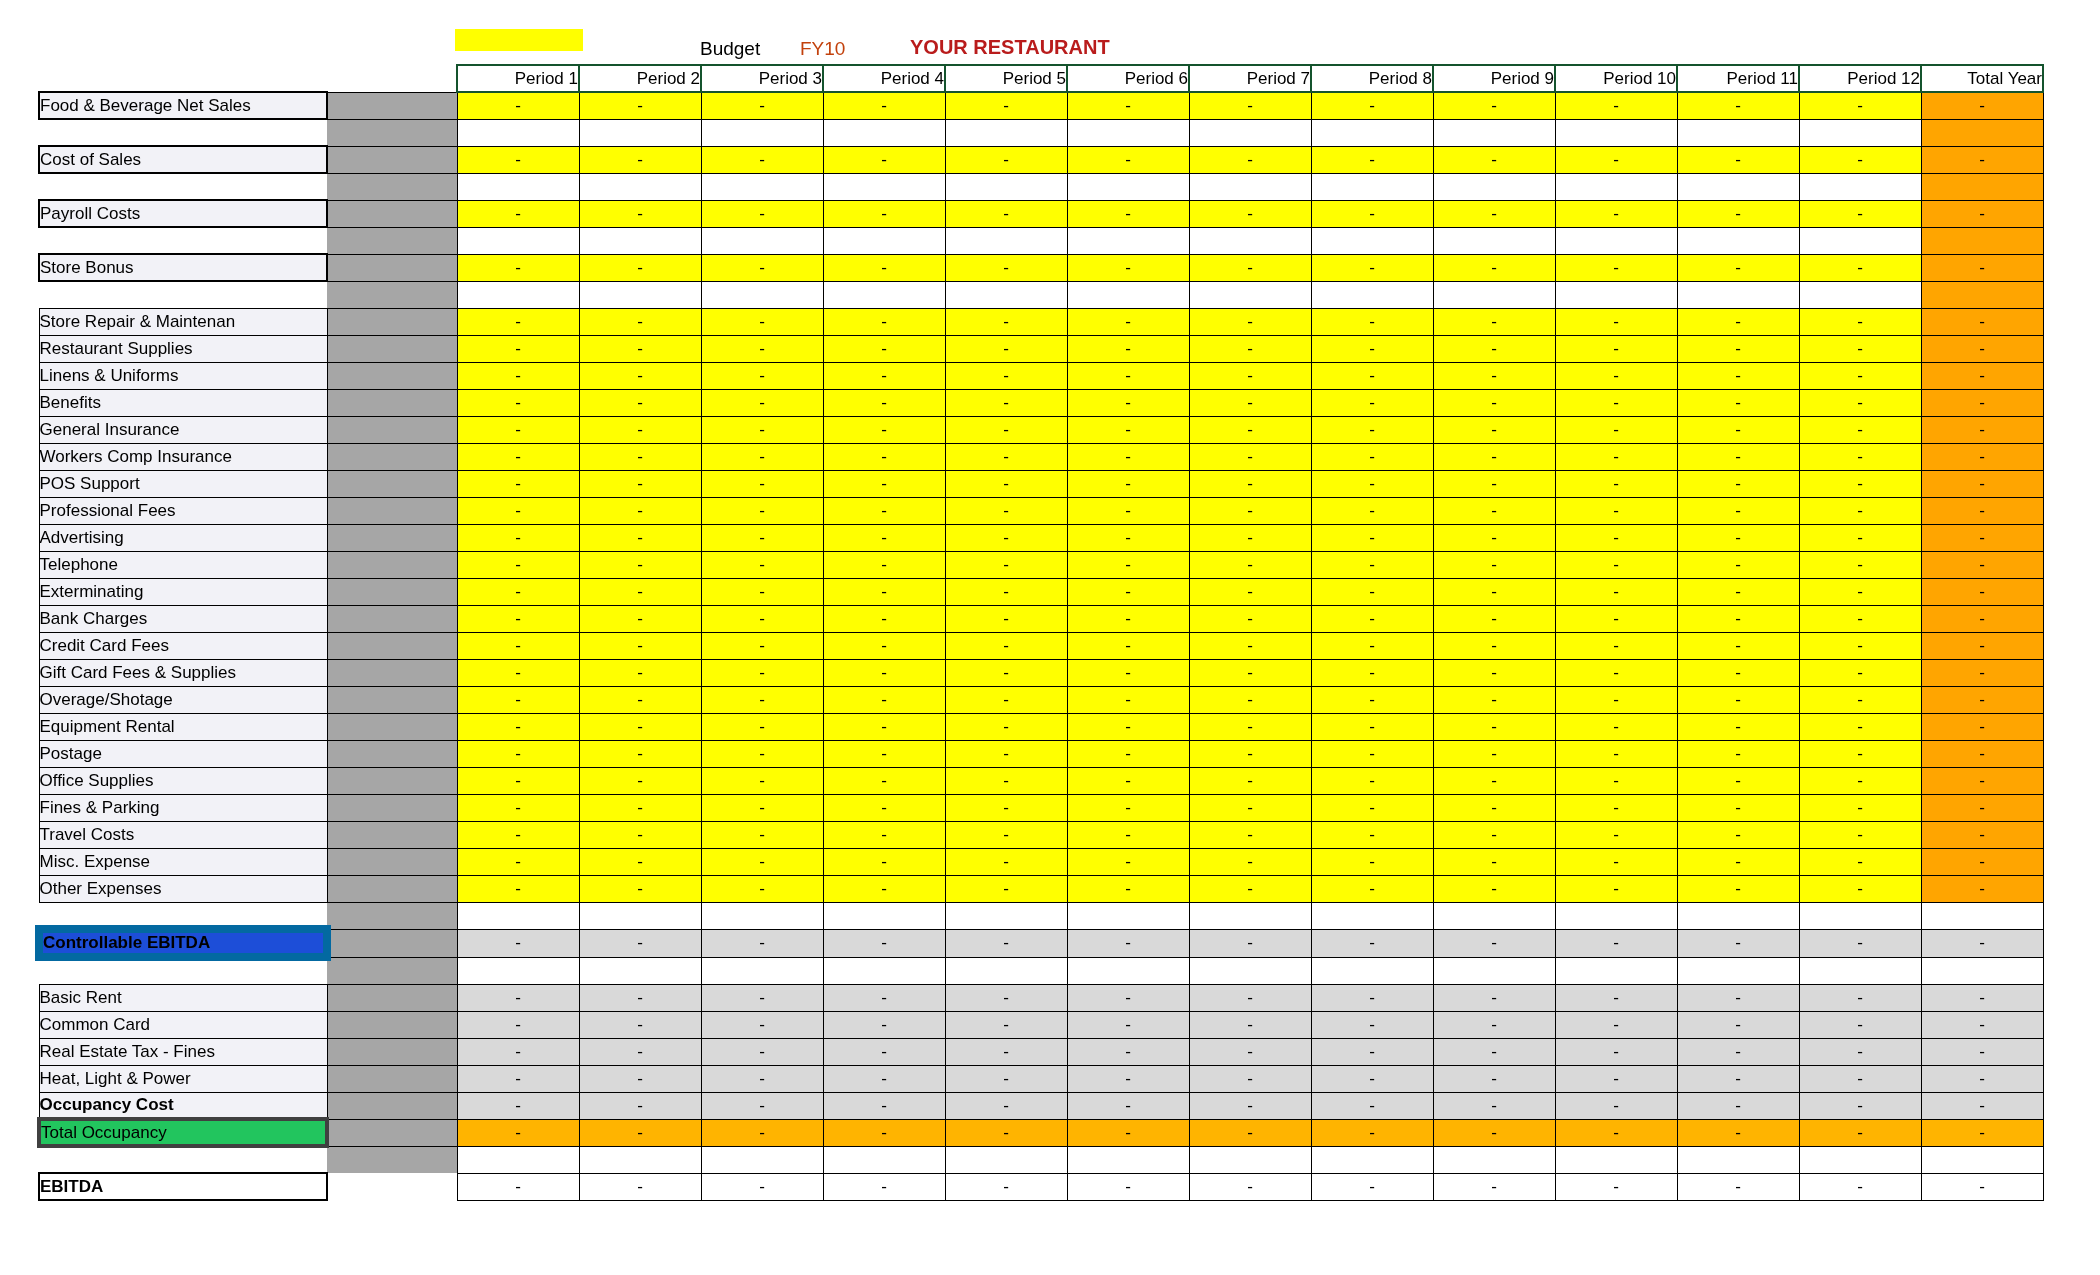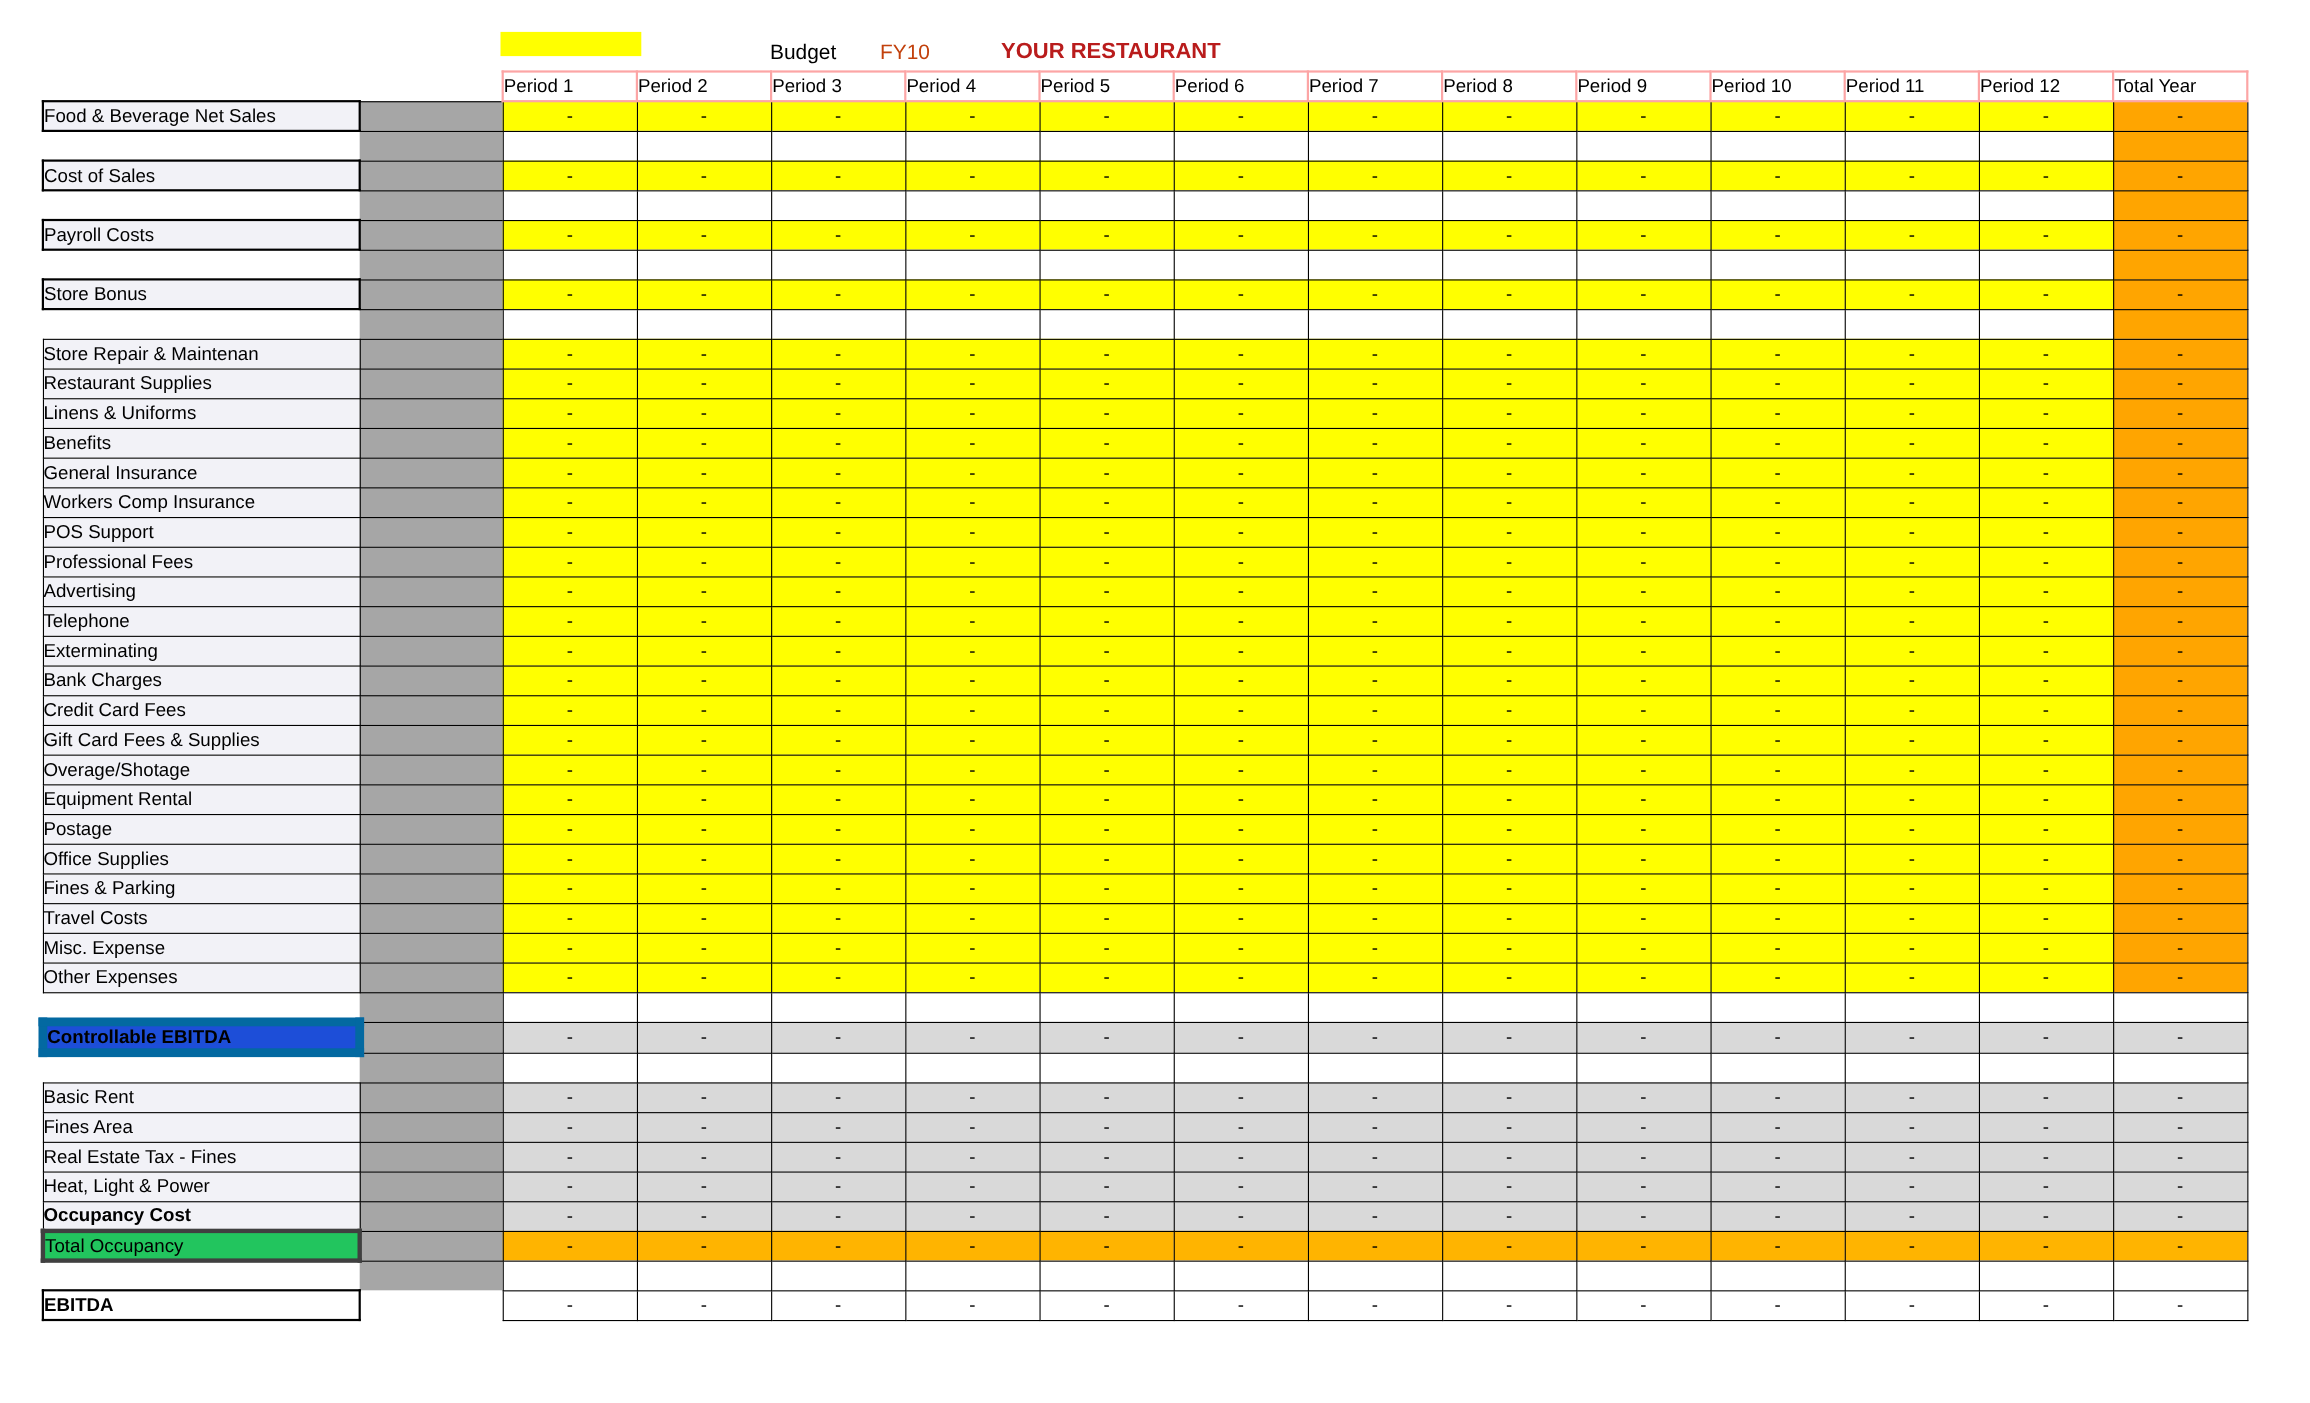--- a/index.html
+++ b/index.html
@@ -137,22 +137,22 @@
     background: #ffffff;
   }
   .d-yellow { background: #ffff00; }
   .d-orange { background: #ffa500; }
   .d-ltgray { background: #d9d9d9; }
   .d-white { background: #ffffff; }
   .d-red { color: #ff0000; }
   .d-amber-row { background: #ffb400; color: #ff0000; }
 
   .per-hdr {
-    text-align: left;
-    border: 2px solid #fca5a5;
+    text-align: right;
+    border: 2px solid #14532d;
     background: #ffffff;
     font-size: 18px;
     height: 30px;
   }
   .hdr-spacer {
     border: none;
     background: transparent;
   }
 </style>
 </head>
@@ -775,21 +775,21 @@
           <td class="d d-ltgray">-</td>
           <td class="d d-ltgray">-</td>
           <td class="d d-ltgray">-</td>
           <td class="d d-ltgray">-</td>
           <td class="d d-ltgray">-</td>
           <td class="d d-ltgray">-</td>
           <td class="d d-ltgray">-</td>
           <td class="d d-ltgray">-</td>
         </tr>
         <tr>
-          <td class="lbl">Fines Area</td>
+          <td class="lbl">Common Card</td>
           <td class="gray"></td>
           <td class="d d-ltgray">-</td>
           <td class="d d-ltgray">-</td>
           <td class="d d-ltgray">-</td>
           <td class="d d-ltgray">-</td>
           <td class="d d-ltgray">-</td>
           <td class="d d-ltgray">-</td>
           <td class="d d-ltgray">-</td>
           <td class="d d-ltgray">-</td>
           <td class="d d-ltgray">-</td>

